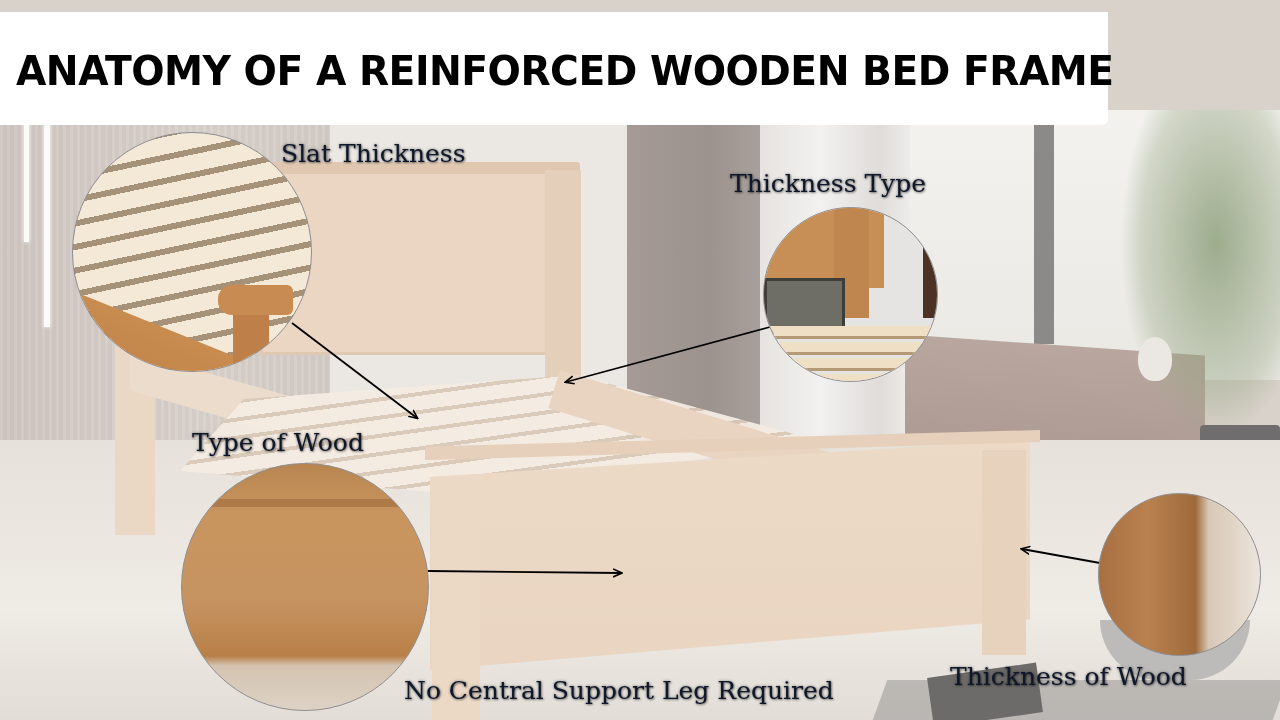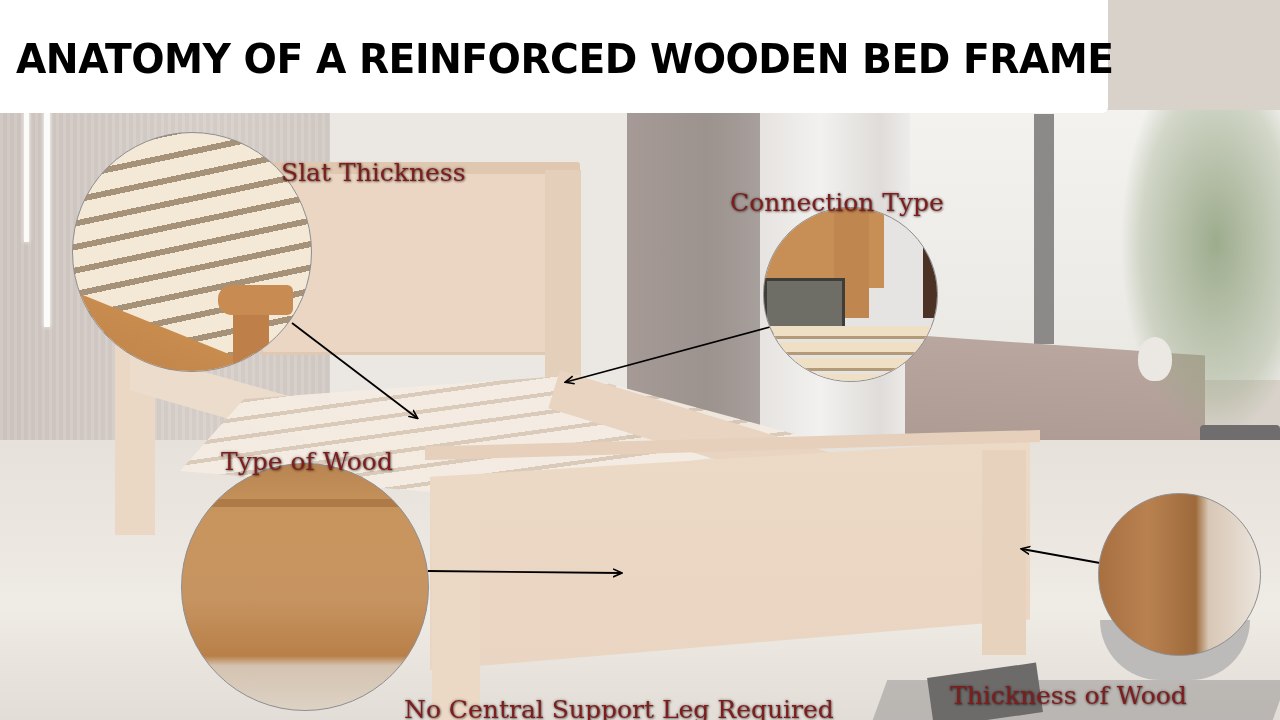--- a/index.html
+++ b/index.html
@@ -29,25 +29,25 @@
   .post-left { position: absolute; left: 115px; top: 320px; width: 40px; height: 215px; background: #ead7c4; }
   .post-hb { position: absolute; left: 545px; top: 170px; width: 36px; height: 210px; background: #e4cfba; }
   .side-rail { position: absolute; left: 130px; top: 395px; width: 310px; height: 40px; background: #ecdccb; transform: skewY(16deg); }
   .slats { position: absolute; left: 180px; top: 375px; width: 640px; height: 120px; background: repeating-linear-gradient(172deg, #f4ece2 0 14px, #d9c9b8 14px 18px); clip-path: polygon(10% 20%, 62% 0, 100% 55%, 45% 100%, 0 80%); opacity: .95; }
   .right-rail { position: absolute; left: 560px; top: 370px; width: 470px; height: 40px; background: #e8d4c0; transform: rotate(17deg); transform-origin: left top; }
   .footboard { position: absolute; left: 430px; top: 440px; width: 600px; height: 230px; background: linear-gradient(180deg, #ecd9c6, #e9d5c1); clip-path: polygon(0 16%, 100% 0, 100% 78%, 0 100%); }
   .footboard-top { position: absolute; left: 425px; top: 430px; width: 615px; height: 30px; background: #e6d0bb; clip-path: polygon(0 100%, 0 55%, 100% 0, 100% 40%, 1% 100%); }
   .foot-post-left { position: absolute; left: 432px; top: 500px; width: 48px; height: 220px; background: #ebd8c5; }
   .foot-post-right { position: absolute; left: 982px; top: 450px; width: 44px; height: 205px; background: #e7d2bd; }
   
-  .title-box { position: absolute; left: 0; top: 0; width: 1108px; height: 113px; background: #ffffff; border-radius: 0 0 6px 0; }
+  .title-box { position: absolute; left: 0; top: 12px; width: 1108px; height: 113px; background: #ffffff; border-radius: 0 0 6px 0; }
   .title { position: absolute; left: 16px; top: 36px; font-family: "DejaVu Sans", sans-serif; font-weight: bold; font-size: 40px; letter-spacing: -0.5px; color: #000; white-space: nowrap; transform: scaleX(0.98); transform-origin: left; }
   
   .zoom-circle { position: absolute; border-radius: 50%; border: 1.5px solid #8e8e92; overflow: hidden; box-sizing: border-box; }
-  .label { position: absolute; font-family: "DejaVu Serif", serif; color: #7f1d1d; font-size: 25px; white-space: nowrap; text-shadow: 0 0 3px rgba(0,0,0,.45), 1px 1px 2px rgba(0,0,0,.35); margin-top: 19px; }
+  .label { position: absolute; font-family: "DejaVu Serif", serif; color: #0f172a; font-size: 25px; white-space: nowrap; text-shadow: 0 0 3px rgba(0,0,0,.45), 1px 1px 2px rgba(0,0,0,.35); }
   svg.arrows { position: absolute; left: 0; top: 0; width: 1280px; height: 720px; pointer-events: none; }
   
   .c-slats { background: repeating-linear-gradient(168deg, #f3e9d6 0 17px, #a69278 17px 23px); }
   .c-slats .rail { position: absolute; left: -20px; top: 150px; width: 300px; height: 120px; background: linear-gradient(180deg, #c98c4f, #b87a44); transform: rotate(22deg); transform-origin: left top; }
   .c-slats .knob { position: absolute; left: 145px; top: 152px; width: 75px; height: 30px; background: #c88b52; border-radius: 14px 6px 6px 14px; }
   .c-slats .upright { position: absolute; left: 160px; top: 175px; width: 36px; height: 80px; background: #be8048; }
   .c-conn { background: #e6e4e2; }
   .c-conn .wood { position: absolute; left: 0; top: 0; width: 120px; height: 80px; background: #c78e55; }
   .c-conn .post { position: absolute; left: 70px; top: 0; width: 35px; height: 110px; background: #bf8650; }
   .c-conn .dark { position: absolute; left: 0; top: 70px; width: 75px; height: 50px; background: #6f6e66; border: 3px solid #3f3d38; }
@@ -119,23 +119,23 @@
 <div class="zoom-circle c-conn" style="left:763px; top:207px; width:175px; height:175px;">
   <div class="wood"></div>
   <div class="post"></div>
   <div class="dark"></div>
   <div class="edge"></div>
   <div class="slat" style="top:118px;"></div>
   <div class="slat" style="top:134px;"></div>
   <div class="slat" style="top:150px;"></div>
   <div class="slat" style="top:166px;"></div>
 </div>
-<div class="label" style="left:730px; top:169px;">Connection Type</div>
+<div class="label" style="left:730px; top:169px;">Thickness Type</div>
 
 <div class="zoom-circle c-wood" style="left:181px; top:463px; width:248px; height:248px;">
   <div class="seam"></div>
 </div>
-<div class="label" style="left:221px; top:428px;">Type of Wood</div>
+<div class="label" style="left:192px; top:428px;">Type of Wood</div>
 
 <div class="zoom-circle c-thick" style="left:1098px; top:493px; width:163px; height:163px;"></div>
 <div class="label" style="left:950px; top:662px;">Thickness of Wood</div>
 
 <div class="label" style="left:404px; top:676px;">No Central Support Leg Required</div>
 
 </body></html>

